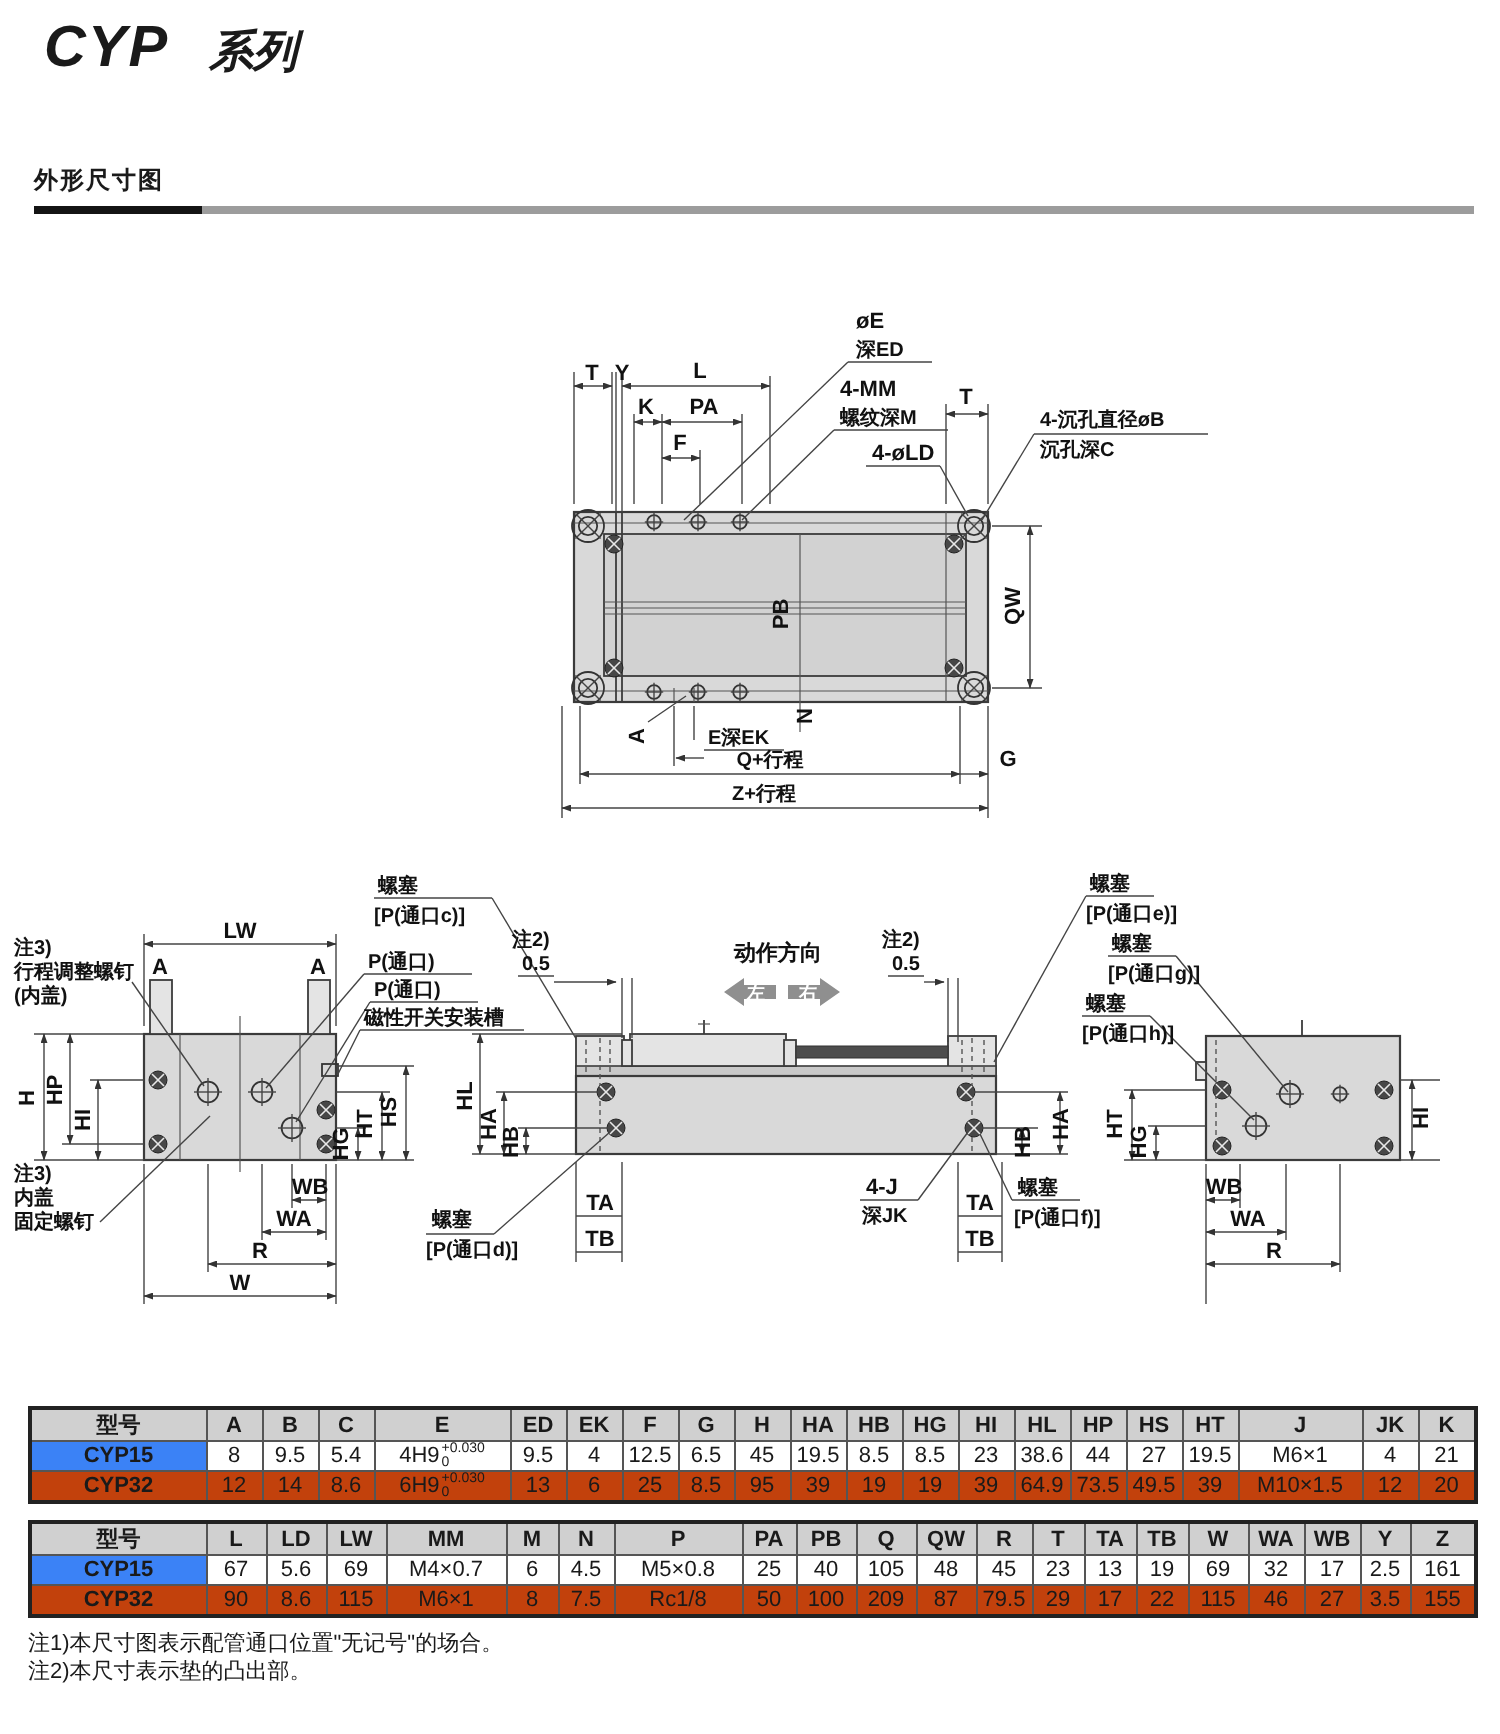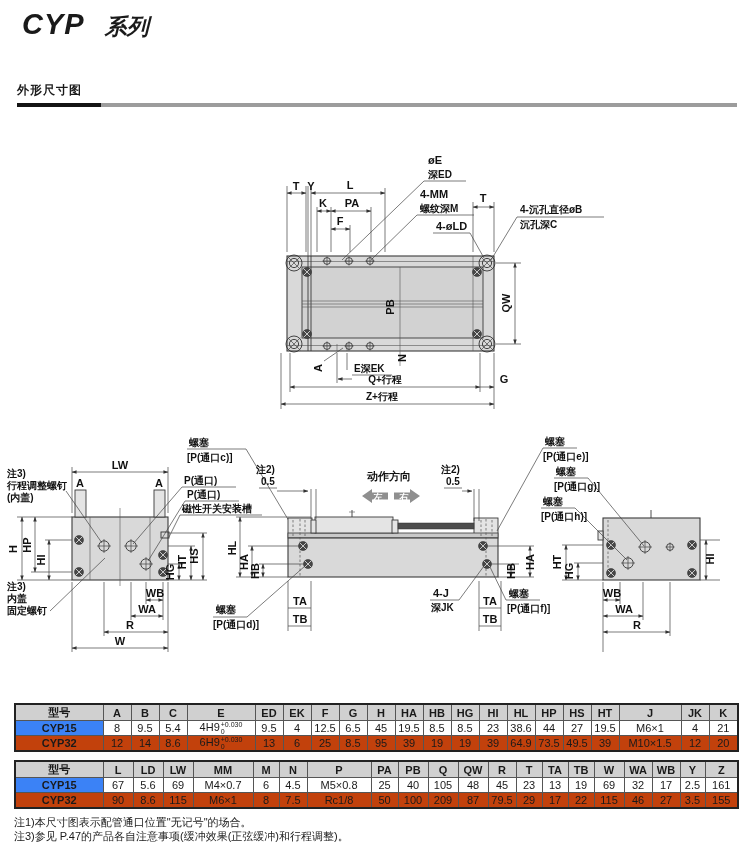--- a/index.html
+++ b/index.html
@@ -611,16 +611,16 @@
           <td>46</td>
           <td>27</td>
           <td>3.5</td>
           <td>155</td>
         </tr>
       </tbody>
   </table>
 
   <div class="notes">
     <div>注1)本尺寸图表示配管通口位置"无记号"的场合。</div>
-    <div>注3)参见 P.47的产品各自注意事项(缓冲效果(正弦缓冲)和行程调整)。</div>
+    <div>注2)本尺寸表示垫的凸出部。</div>
   </div>
 
 </div>
 
 </body></html>

